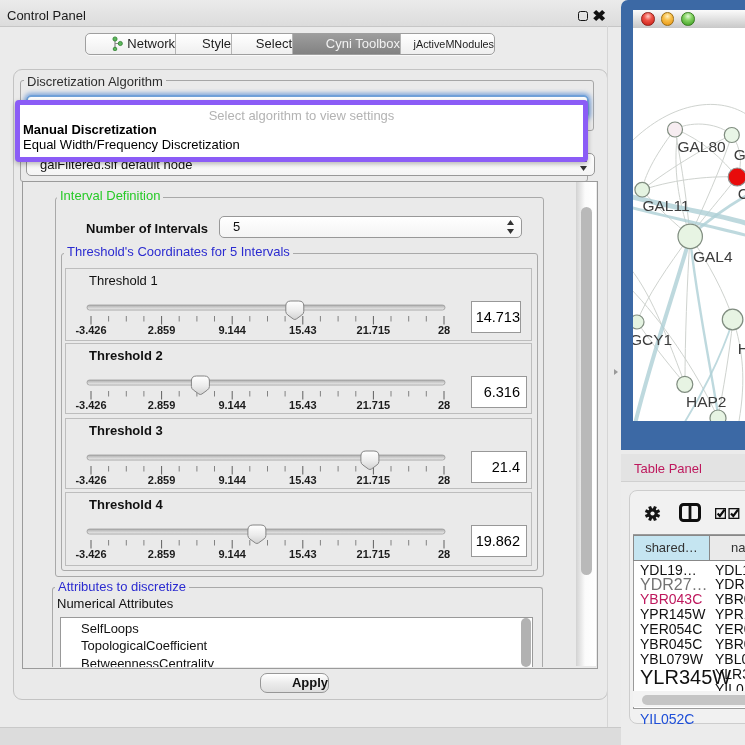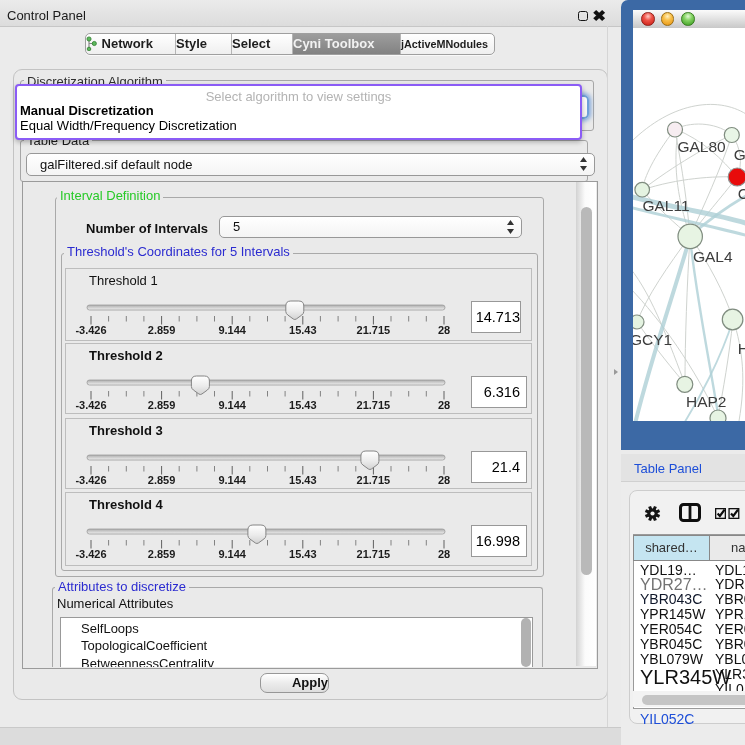--- a/index.html
+++ b/index.html
@@ -1,21 +1,21 @@
 <!DOCTYPE html>
 <html><head><meta charset="utf-8"><style>
 html,body{margin:0;padding:0}
 *{-webkit-font-smoothing:antialiased}
 body{width:745px;height:745px;font-family:"Liberation Sans",sans-serif;background:#ebebeb;overflow:hidden}
 .a{position:absolute}
 #root{position:relative;width:745px;height:745px;overflow:hidden;background:#ebebeb}
 .gtitle{position:absolute;background:#eaeaea;padding:0 3px;font-size:13px;line-height:14px}
 .combo{position:absolute;background:linear-gradient(#ffffff,#f4f4f4);border:1px solid #989898;border-radius:5px;font-size:13px;color:#111}
 .seg{position:absolute;display:flex;border:1px solid #9f9f9f;border-radius:5px;overflow:hidden;background:linear-gradient(#ffffff,#efefef);box-shadow:0 1px 0 rgba(255,255,255,.7)}
-.seg div{font-size:13px;font-weight:bold;color:#1d1d1d;text-align:left;line-height:20px;border-left:1px solid #b5b5b5}
+.seg div{font-size:13px;font-weight:normal;color:#1d1d1d;text-align:right;line-height:20px;border-left:1px solid #b5b5b5}
 .seg div:first-child{border-left:none}
 .seg .sel{background:linear-gradient(#9d9d9d,#828282);color:#f2f2f2}
 .vbox{position:absolute;background:#fff;border:1px solid #989898;font-size:14.5px;color:#000;text-align:right}
 </style></head><body>
 <div id="root">
 
 <div class="a" style="left:0;top:0;width:621px;height:26px;background:linear-gradient(#ebebeb,#dcdcdc);border-bottom:1px solid #c6c6c6"></div>
 <div class="a" style="left:7px;top:8px;font-size:13px;color:#1a1a1a">Control Panel</div>
 <div class="a" style="left:577.5px;top:11px;width:8px;height:8px;border:1.6px solid #151515;border-radius:2.5px"></div>
 <div class="a" style="left:593px;top:7px;font-size:15px;font-weight:bold;color:#111;transform:scale(1.1,1)">✖</div>
@@ -33,21 +33,21 @@
 <div style="width:55px">Style</div>
 <div style="width:60px">Select</div>
 <div class="sel" style="width:107px">Cyni Toolbox</div>
 <div style="width:93px;font-size:10.8px;line-height:20px">jActiveMNodules</div>
 </div>
 
 <div class="a" style="left:20px;top:80px;width:572px;height:49px;border:1px solid #a6a6a6;border-radius:3px"></div>
 <div class="a" style="left:24px;top:74px;background:#eaeaea;padding:0 3px;font-size:13px;color:#2e2e2e">Discretization Algorithm</div>
 <div class="combo" style="left:26px;top:95px;width:559px;height:20px;border:2px solid #6fa0d8;box-shadow:0 0 4px 2px rgba(95,145,215,.75)"></div>
 
-<div class="a" style="left:15px;top:84px;width:563px;height:52px;background:#ffffff;border:2px solid #8b5cf6;border-radius:4px;box-shadow:0 2px 5px rgba(0,0,0,.28);z-index:6">
+<div class="a" style="left:15px;top:100px;width:563px;height:52px;background:#ffffff;border:5px solid #8b5cf6;border-radius:4px;box-shadow:0 2px 5px rgba(0,0,0,.28);z-index:6">
 <div style="position:absolute;left:0;right:0;top:3px;text-align:center;font-size:13px;color:#b3b3b3">Select algorithm to view settings</div>
 <div style="position:absolute;left:3px;top:17px;font-size:13px;font-weight:bold;color:#000">Manual Discretization</div>
 <div style="position:absolute;left:3px;top:31.5px;font-size:13px;color:#000">Equal Width/Frequency Discretization</div>
 </div>
 
 <div class="a" style="left:20px;top:140px;width:566px;height:40px;border:1px solid #a6a6a6;border-radius:3px"></div>
 <div class="a" style="left:24px;top:133px;background:#eaeaea;padding:0 3px;font-size:13px;color:#1c1c1c">Table Data</div>
 <div class="combo" style="left:26px;top:153px;width:554px;height:21px;line-height:21px;padding-left:13px">galFiltered.sif default node
 <svg class="a" style="right:6px;top:3px" width="9" height="14" viewBox="0 0 9 14">
         <path d="M4.5 0 L8 5 H1 Z" fill="#333"></path>
@@ -241,21 +241,21 @@
         <line x1="346.3" y1="18" x2="346.3" y2="23.5" stroke="#828282" stroke-width="1"></line>
         <line x1="364.0" y1="18" x2="364.0" y2="26.5" stroke="#606060" stroke-width="1"></line>
         <text x="11.0" y="35.6" text-anchor="middle" font-size="11" font-weight="bold" fill="#1c1c1c" font-family="Liberation Sans, sans-serif">-3.426</text>
         <text x="81.6" y="35.6" text-anchor="middle" font-size="11" font-weight="bold" fill="#1c1c1c" font-family="Liberation Sans, sans-serif">2.859</text>
         <text x="152.2" y="35.6" text-anchor="middle" font-size="11" font-weight="bold" fill="#1c1c1c" font-family="Liberation Sans, sans-serif">9.144</text>
         <text x="222.8" y="35.6" text-anchor="middle" font-size="11" font-weight="bold" fill="#1c1c1c" font-family="Liberation Sans, sans-serif">15.43</text>
         <text x="293.4" y="35.6" text-anchor="middle" font-size="11" font-weight="bold" fill="#1c1c1c" font-family="Liberation Sans, sans-serif">21.715</text>
         <text x="364.0" y="35.6" text-anchor="middle" font-size="11" font-weight="bold" fill="#1c1c1c" font-family="Liberation Sans, sans-serif">28</text>
         <path d="M167.9 8 Q167.9 3 172.9 3 L180.9 3 Q185.9 3 185.9 8 L185.9 13.5 Q185.9 15.5 183.9 17 L178.4 21 Q176.9 22 175.4 21 L169.9 17 Q167.9 15.5 167.9 13.5 Z" fill="url(#thg)" stroke="#848484" stroke-width="1"></path>
       </svg></div>
-<div class="vbox" style="left:471px;top:524.5px;width:48px;height:30px;line-height:30px;padding-right:6px">16.998</div>
+<div class="vbox" style="left:471px;top:524.5px;width:48px;height:30px;line-height:30px;padding-right:6px">19.862</div>
 
 <div class="a" style="left:52px;top:587px;width:489px;height:79px;border:1px solid #a9a9a9;border-bottom:none;border-radius:3px 3px 0 0"></div>
 <div class="gtitle" style="left:55px;top:580px;background:#eaeaea;color:#2b2bd0">Attributes to discretize</div>
 <div class="a" style="left:57px;top:596px;font-size:13px;font-weight:normal;color:#111">Numerical Attributes</div>
 <div class="a" style="left:60px;top:617px;width:471px;height:49px;background:#fff;border:1px solid #999;border-bottom:none;overflow:hidden">
 <div style="position:absolute;left:20px;top:2px;font-size:13px;line-height:17.4px;color:#111">SelfLoops<br>TopologicalCoefficient<br>BetweennessCentrality</div>
 <div style="position:absolute;right:1px;top:0px;width:10px;height:49px;background:#b2b2b2;border-radius:5px"></div>
 </div>
 
 <div class="a" style="left:260px;top:673px;width:67px;height:18px;background:linear-gradient(#ffffff,#ececec 50%,#dedede);border:1px solid #979797;border-radius:7px;text-align:right;font-size:13px;font-weight:bold;line-height:18px;color:#111">Apply</div>
@@ -320,21 +320,21 @@
 <text x="9.4" y="182.6">GAL11</text>
 <text x="59.9" y="234.4">GAL4</text>
 <text x="-3" y="316.8">GCY1</text>
 <text x="104.8" y="326">HA</text>
 <text x="53" y="379.4">HAP2</text>
 </g>
 </svg>
 </div>
 
 <div class="a" style="left:621px;top:454px;width:124px;height:27px;background:#e3e3e3;border-bottom:1px solid #d0d0d0"></div>
-<div class="a" style="left:634px;top:461px;font-size:13px;color:#1d4ed8">Table Panel</div>
+<div class="a" style="left:634px;top:461px;font-size:13px;color:#be185d">Table Panel</div>
 <div class="a" style="left:621px;top:482px;width:124px;height:263px;background:#ececec"></div>
 <div class="a" style="left:629px;top:490px;width:130px;height:232px;background:#f1f1f1;border:1px solid #cdcdcd;border-radius:8px"></div>
 <svg class="a" style="left:643.5px;top:505px" width="17" height="17" viewBox="0 0 17 17">
       <line x1="11.64" y1="9.80" x2="15.52" y2="11.41" stroke="#151515" stroke-width="3.1"></line>
       <line x1="9.80" y1="11.64" x2="11.41" y2="15.52" stroke="#151515" stroke-width="3.1"></line>
       <line x1="7.20" y1="11.64" x2="5.59" y2="15.52" stroke="#151515" stroke-width="3.1"></line>
       <line x1="5.36" y1="9.80" x2="1.48" y2="11.41" stroke="#151515" stroke-width="3.1"></line>
       <line x1="5.36" y1="7.20" x2="1.48" y2="5.59" stroke="#151515" stroke-width="3.1"></line>
       <line x1="7.20" y1="5.36" x2="5.59" y2="1.48" stroke="#151515" stroke-width="3.1"></line>
       <line x1="9.80" y1="5.36" x2="11.41" y2="1.48" stroke="#151515" stroke-width="3.1"></line>
@@ -357,21 +357,21 @@
       </g>
     </svg>
 
 <div class="a" style="left:632.5px;top:534px;width:113px;height:173px;background:#ffffff;border:1px solid #9a9a9a;border-right:none"></div>
 <div class="a" style="left:633px;top:534.5px;width:75px;height:24px;background:#c5e5f1;border:1px solid #888;font-size:13px;color:#333;text-align:center;line-height:24px">shared…</div>
 <div class="a" style="left:710px;top:534.5px;width:35px;height:24px;background:#eaeaea;border-top:1px solid #888;border-bottom:1px solid #888;font-size:13px;color:#333;padding-left:21px;line-height:24px;overflow:hidden">na</div>
 <div class="a" style="left:640px;top:561.5px;font-size:14px;color:#111">YDL19…</div>
 <div class="a" style="left:715px;top:561.5px;width:30px;overflow:hidden;font-size:14px;color:#111">YDL1</div>
 <div class="a" style="left:640px;top:576.4px;font-size:16px;color:#737373">YDR27…</div>
 <div class="a" style="left:715px;top:576.4px;width:30px;overflow:hidden;font-size:14px;color:#111">YDR2</div>
-<div class="a" style="left:640px;top:591.3px;font-size:14px;color:#0f172a">YBR043C</div>
+<div class="a" style="left:640px;top:591.3px;font-size:14px;color:#be185d">YBR043C</div>
 <div class="a" style="left:715px;top:591.3px;width:30px;overflow:hidden;font-size:14px;color:#111">YBR0</div>
 <div class="a" style="left:640px;top:606.2px;font-size:14px;color:#111">YPR145W</div>
 <div class="a" style="left:715px;top:606.2px;width:30px;overflow:hidden;font-size:14px;color:#111">YPR1</div>
 <div class="a" style="left:640px;top:621.1px;font-size:14px;color:#111">YER054C</div>
 <div class="a" style="left:715px;top:621.1px;width:30px;overflow:hidden;font-size:14px;color:#111">YER0</div>
 <div class="a" style="left:640px;top:636.0px;font-size:14px;color:#111">YBR045C</div>
 <div class="a" style="left:715px;top:636.0px;width:30px;overflow:hidden;font-size:14px;color:#111">YBR0</div>
 <div class="a" style="left:640px;top:650.9px;font-size:14px;color:#111">YBL079W</div>
 <div class="a" style="left:715px;top:650.9px;width:30px;overflow:hidden;font-size:14px;color:#111">YBL0</div>
 <div class="a" style="left:640px;top:665.8px;font-size:20px;color:#111">YLR345W</div>

